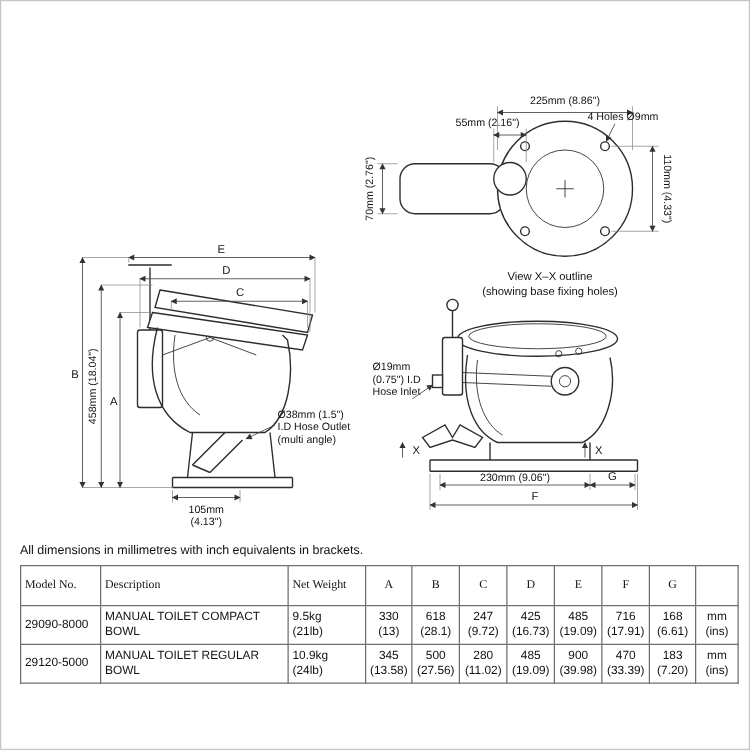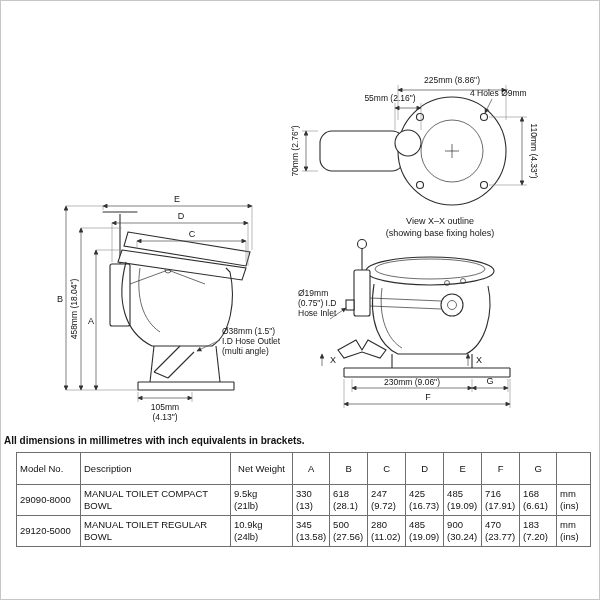--- a/index.html
+++ b/index.html
@@ -7,27 +7,27 @@
   .frame { position:absolute; inset:0; border:1px solid #c6c6c6; pointer-events:none; }
   svg { position:absolute; left:0; top:0; }
   svg text { font-family:"Liberation Sans",sans-serif; }
   .lbl  { font-size:8.5px; fill:#141414; }
   .lblc { font-size:9px;  fill:#141414; }
   .dl { stroke:#4a4a4a; stroke-width:0.7; fill:none; }
   .xl { stroke:#8a8a8a; stroke-width:0.6; fill:none; }
   .ol { stroke:#2d2d2d; stroke-width:1.1; fill:none; }
   .olw{ stroke:#2d2d2d; stroke-width:1.1; fill:#ffffff; }
   .thin{ stroke:#2d2d2d; stroke-width:0.7; fill:none; }
-  .note { position:absolute; left:4px; top:435px; font-size:10px; color:#111;font-weight:bold; }
+  .note { position:absolute; left:16px; top:435px; font-size:10px; color:#111; }
   table.spec { position:absolute; left:16px; top:452px; border-collapse:collapse; background:#fff; }
   .spec th, .spec td { border:1px solid #6f6f6f; font-size:9.5px; color:#111; padding:2px 3px; line-height:1.25; }
-  .spec th { font-weight:normal; text-align:left; height:32px; }
+  .spec th { font-weight:normal; text-align:left; height:32px;font-family:Liberation Serif, serif; }
   .spec th.center { text-align:center; }
   .spec td { height:31px; vertical-align:middle; }
-  .spec td.center { text-align:left; }
+  .spec td.center { text-align:center; }
 </style>
 </head>
 <body>
 
 <div class="frame"></div>
 
 <svg width="600" height="432" viewBox="0 0 600 432">
   <defs>
     <marker id="ah" viewBox="0 0 10 10" refX="9" refY="5" markerWidth="9" markerHeight="7" orient="auto-start-reverse">
       <path d="M0,0 L10,5 L0,10 z" fill="#333"></path>
@@ -190,21 +190,21 @@
   </g>
 </svg>
 
 <div class="note">All dimensions in millimetres with inch equivalents in brackets.</div>
 
 <table class="spec">
   <thead>
     <tr>
         <th class="" style="width: 64px;">Model No.</th>
         <th class="" style="width: 150px;">Description</th>
-        <th class="" style="width: 62px; text-align: center;">Net Weight</th>
+        <th class="" style="width: 62px;">Net Weight</th>
         <th class="center" style="width: 37px;">A</th>
         <th class="center" style="width: 38px;">B</th>
         <th class="center" style="width: 38px;">C</th>
         <th class="center" style="width: 38px;">D</th>
         <th class="center" style="width: 38px;">E</th>
         <th class="center" style="width: 38px;">F</th>
         <th class="center" style="width: 37px;">G</th>
         <th class="center" style="width: 34px;"></th>
       </tr>
   </thead>
@@ -275,25 +275,25 @@
         <td class="center">
           <div>280</div>
           <div>(11.02)</div>
         </td>
         <td class="center">
           <div>485</div>
           <div>(19.09)</div>
         </td>
         <td class="center">
           <div>900</div>
-          <div>(30.24)</div>
+          <div>(39.98)</div>
         </td>
         <td class="center">
           <div>470</div>
-          <div>(23.77)</div>
+          <div>(33.39)</div>
         </td>
         <td class="center">
           <div>183</div>
           <div>(7.20)</div>
         </td>
         <td class="center">
           <div>mm</div>
           <div>(ins)</div>
         </td>
       </tr>

